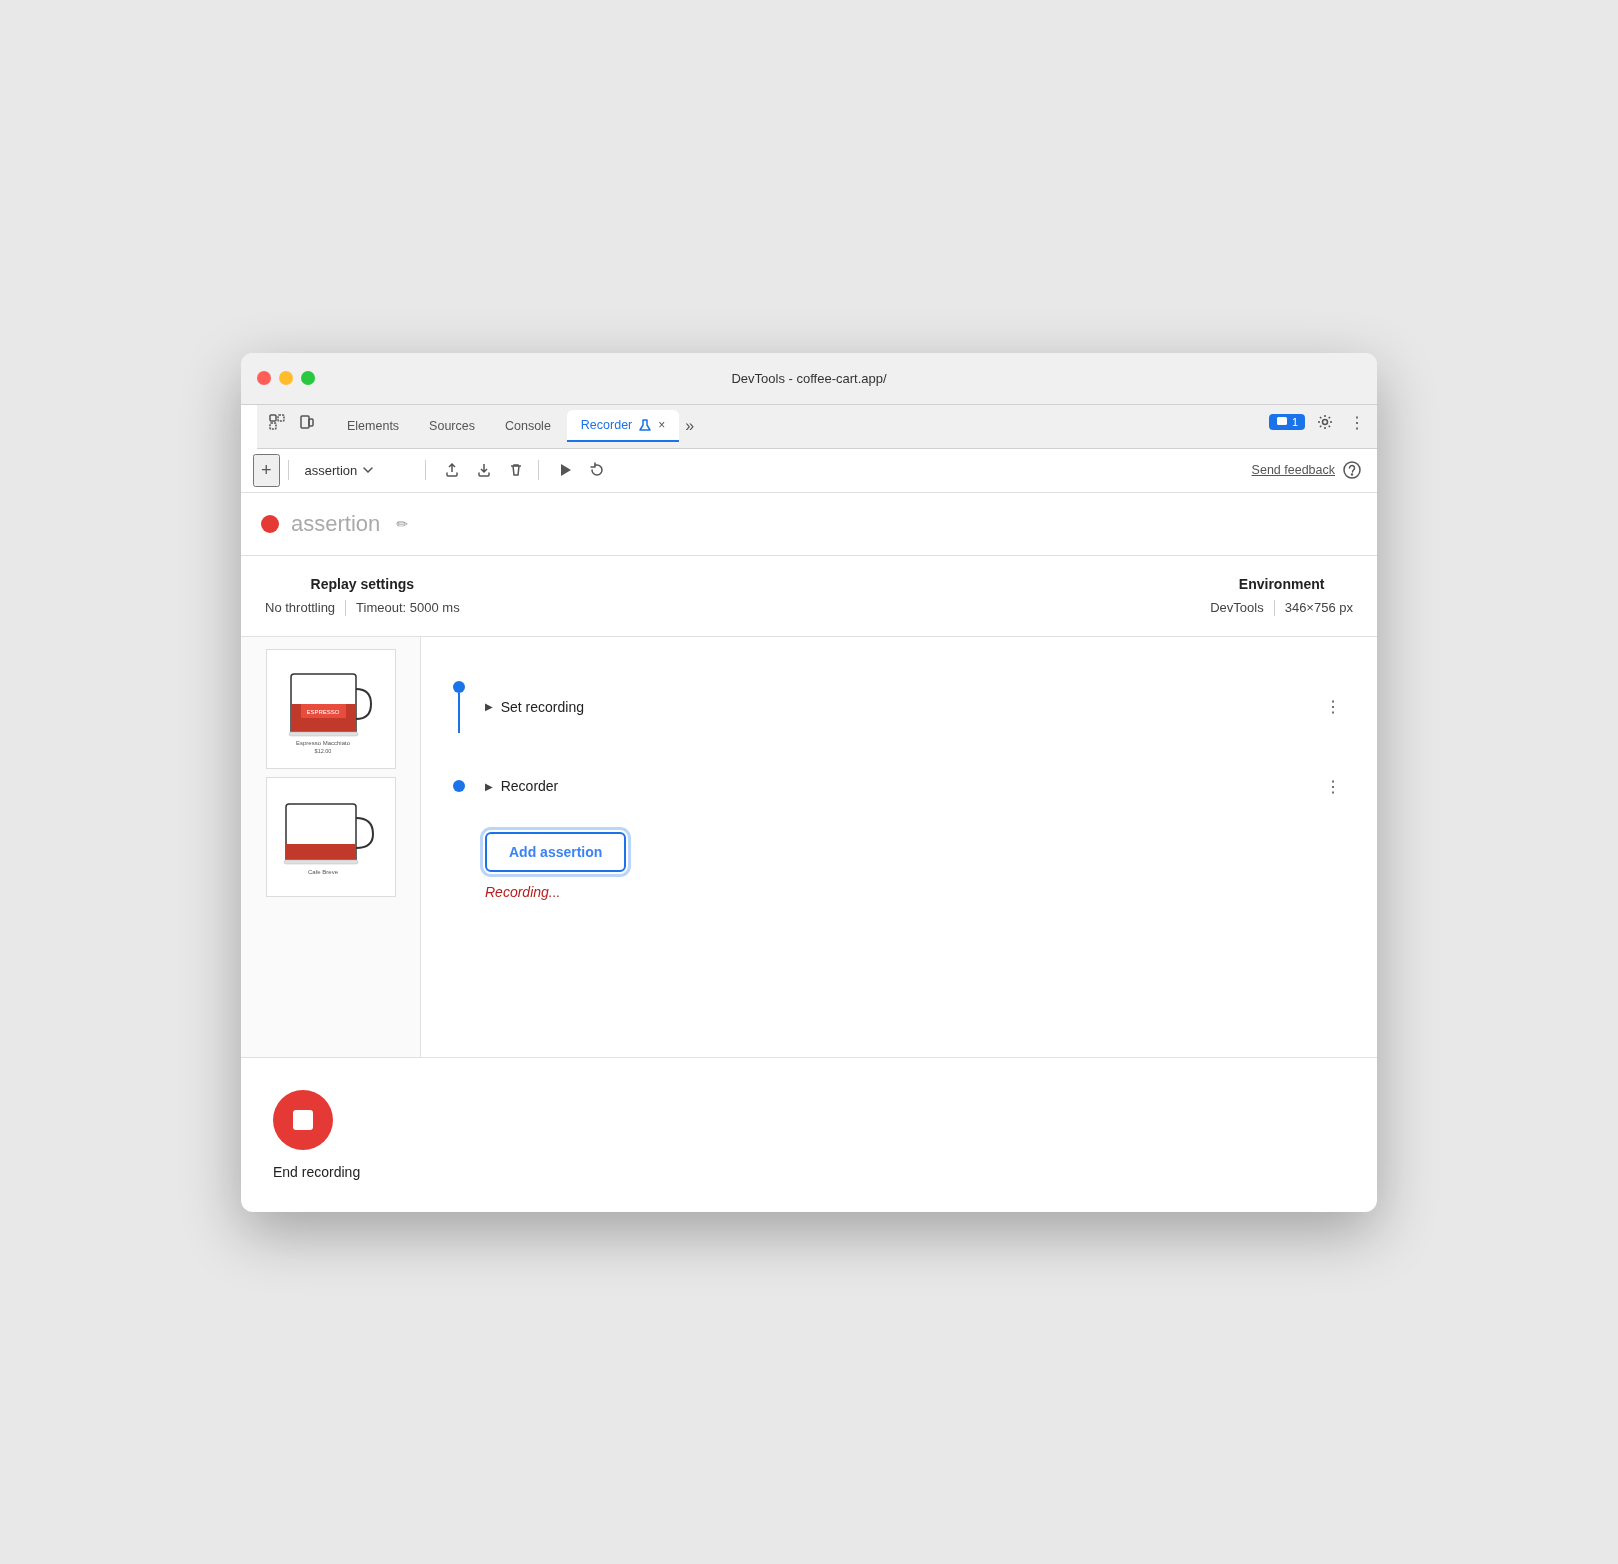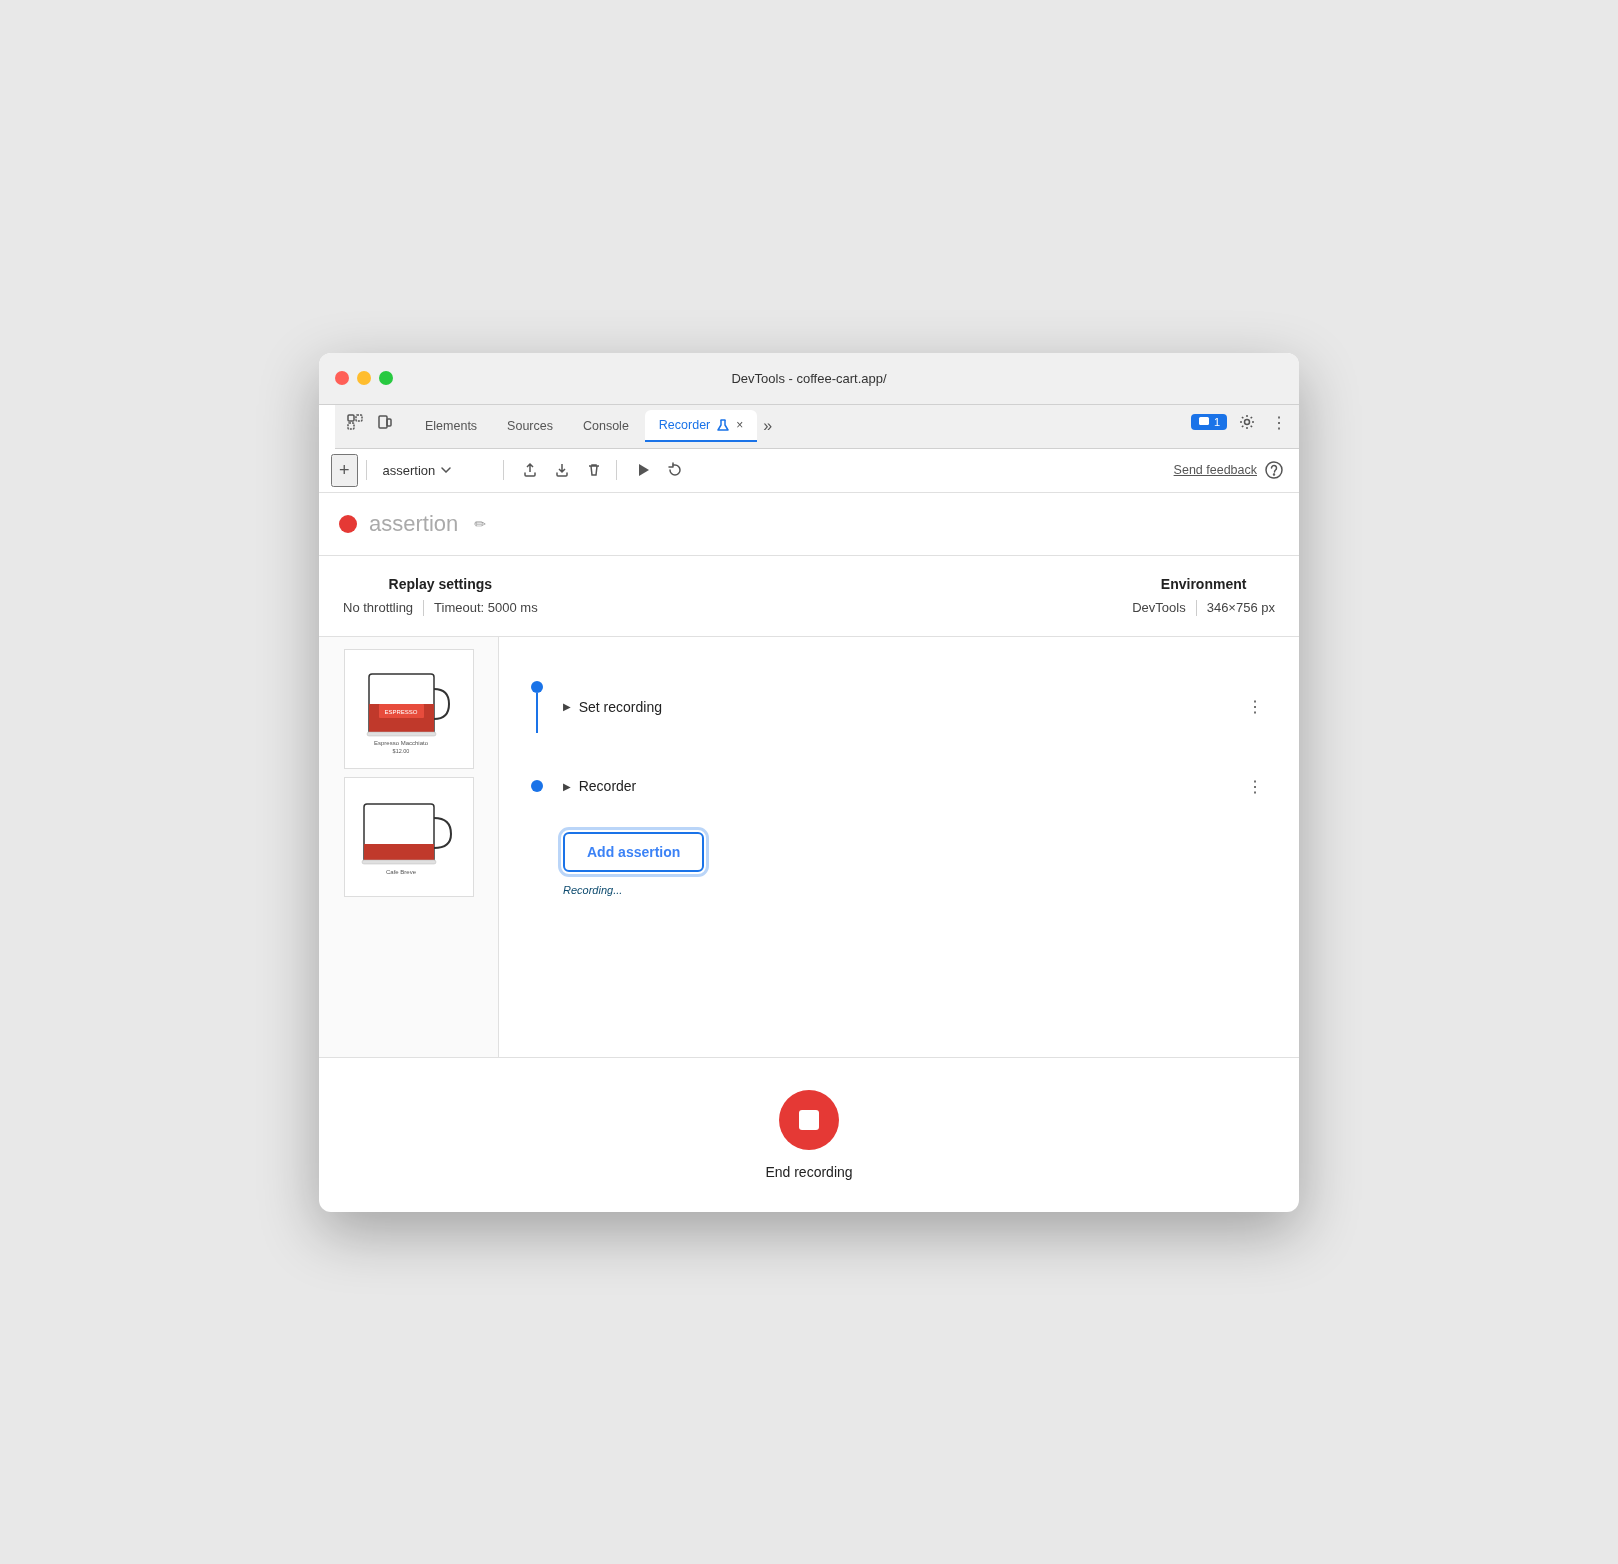--- a/index.html
+++ b/index.html
@@ -5,21 +5,21 @@
     * { box-sizing: border-box; margin: 0; padding: 0; }
     body {
       background: #e8e8e8;
       display: flex;
       justify-content: center;
       align-items: center;
       min-height: 100vh;
       font-family: -apple-system, BlinkMacSystemFont, 'Segoe UI', sans-serif;
     }
     .window {
-      width: 980px;
+      width: 1136px;
       background: #fff;
       border-radius: 12px;
       box-shadow: 0 20px 60px rgba(0,0,0,0.3);
       overflow: hidden;
     }
     
     .title-bar {
       background: #f0f0f0;
       height: 52px;
       display: flex;
@@ -329,31 +329,31 @@
       font-weight: 600;
       color: #3b82f6;
       background: #fff;
       border: 2.5px solid #1a73e8;
       border-radius: 6px;
       cursor: pointer;
       outline: 3px solid rgba(26,115,232,0.3);
       outline-offset: 2px;
     }
     .recording-status {
-      font-size: 11px;
-      color: #0c4a6e;
+      font-size: 14px;
+      color: #b91c1c;
       font-style: italic;
     }
     
     .end-recording-section {
       border-top: 1px solid #e0e0e0;
       padding: 32px;
       display: flex;
       flex-direction: column;
-      align-items: center;
+      align-items: flex-start;
       gap: 14px;
     }
     .stop-btn {
       width: 60px;
       height: 60px;
       border-radius: 50%;
       background: #e53935;
       border: none;
       cursor: pointer;
       display: flex;

